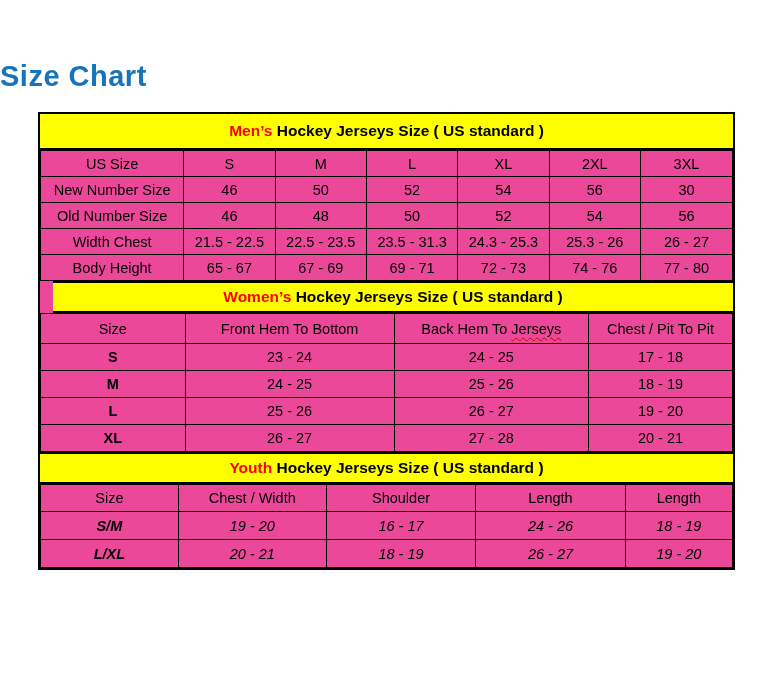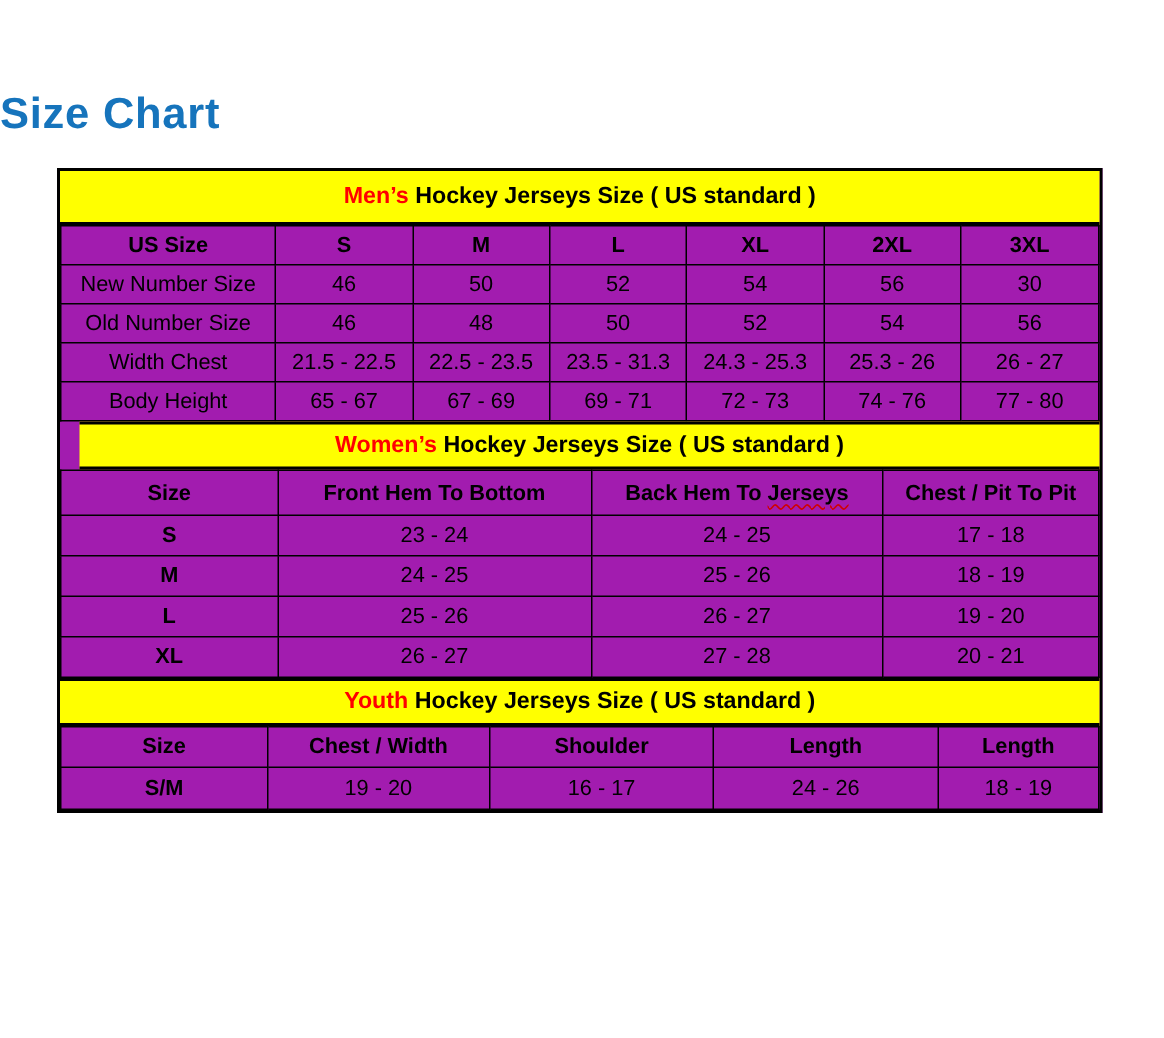--- a/index.html
+++ b/index.html
@@ -14,21 +14,21 @@
     margin-top: 60px;
     font-size: 29px;
     font-weight: 700;
     color: #1674BC;
     letter-spacing: 0.5px;
   }
   .chart-wrap {
     margin: 19px 0 0 38px;
     width: 697px;
     border: 2px solid #000000;
-    background: #a21caf;
+    background: #ec4899;
   }
   .band {
     background: #FFFF00;
     text-align: center;
     font-weight: 700;
     font-size: 15.5px;
     padding: 8px 0;
     border-bottom: 2px solid #000000;
   }
   .band .band-red { color: #FF0000; }
@@ -38,30 +38,30 @@
   section[data-table="youth"]  .band { padding: 5px 0; }
 
   table { width: 100%; border-collapse: collapse; table-layout: fixed; }
   th, td {
     border: 1.5px solid #000000;
     text-align: center;
     vertical-align: middle;
     font-size: 14.5px;
     padding: 0 2px;
   }
-  th { font-weight: 700; }
+  th { font-weight: 400; }
   td.row-label { font-weight: 700; }
   section[data-table="mens"] td.row-label { font-weight: 400; }
 
   section[data-table="mens"]   th { height: 26px; }
   section[data-table="mens"]   td { height: 26px; }
   section[data-table="womens"] th { height: 30px; }
   section[data-table="womens"] td { height: 27px; }
   section[data-table="youth"]  th { height: 27px; }
-  section[data-table="youth"]  td { height: 28px; }
+  section[data-table="youth"]  td { height: 28px; font-style: italic; }
 
   .squiggle {
     text-decoration-line: underline;
     text-decoration-style: wavy;
     text-decoration-color: #D00000;
     text-decoration-thickness: 1px;
     text-underline-offset: 3px;
   }
 </style>
 </head>
@@ -207,17 +207,24 @@
           </tr>
         </thead>
         <tbody>
           <tr>
             <td class="row-label">S/M</td>
             <td>19 - 20</td>
             <td>16 - 17</td>
             <td>24 - 26</td>
             <td>18 - 19</td>
           </tr>
+          <tr>
+            <td class="row-label">L/XL</td>
+            <td>20 - 21</td>
+            <td>18 - 19</td>
+            <td>26 - 27</td>
+            <td>19 - 20</td>
+          </tr>
         </tbody>
       </table>
   </section>
 
 </div>
 
 </body></html>

